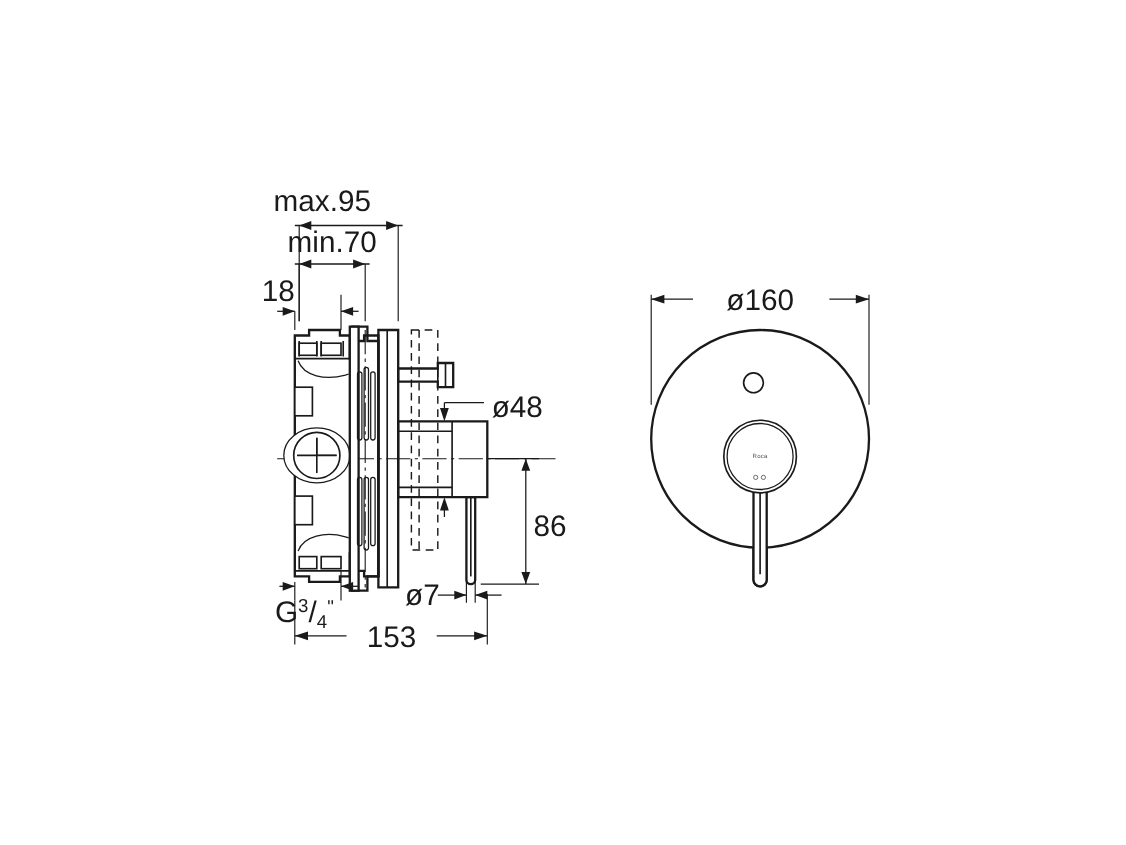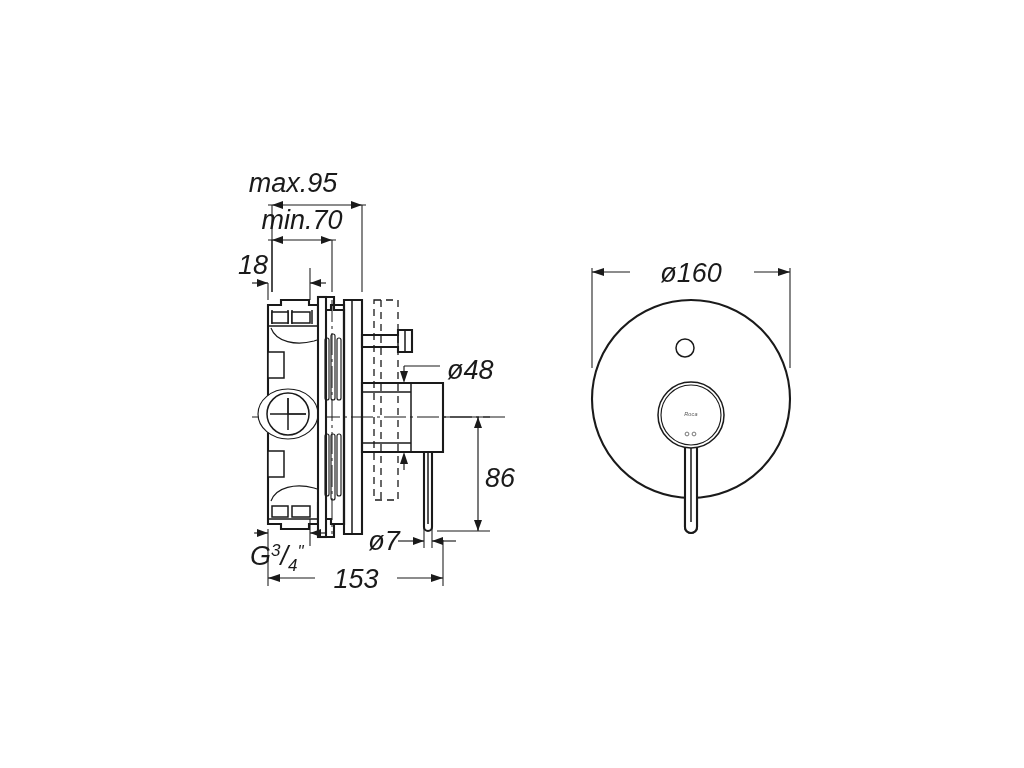--- a/index.html
+++ b/index.html
@@ -2,21 +2,21 @@
 <html><head>
 <meta charset="utf-8">
 <title>Technical Drawing</title>
 <style>
   html,body{margin:0;padding:0;background:#ffffff;}
   body{
     width:1024px;height:768px;overflow:hidden;position:relative;
     font-family:"Liberation Sans","DejaVu Sans",sans-serif;
     color:#1a1a1a;
   }
-  #sheet{position:absolute;left:0;top:0;width:884px;height:768px;font-style:italic;}
+  #sheet{position:absolute;left:0;top:0;width:884px;height:768px;}
   svg{display:block;}
   .dimtext{
     font-family:"Liberation Sans","DejaVu Sans",sans-serif;
     font-size:27px;fill:#1a1a1a;
   }
   .fractxt{
     font-family:"Liberation Sans","DejaVu Sans",sans-serif;
     font-size:17px;fill:#1a1a1a;
   }
   .brandtxt{

